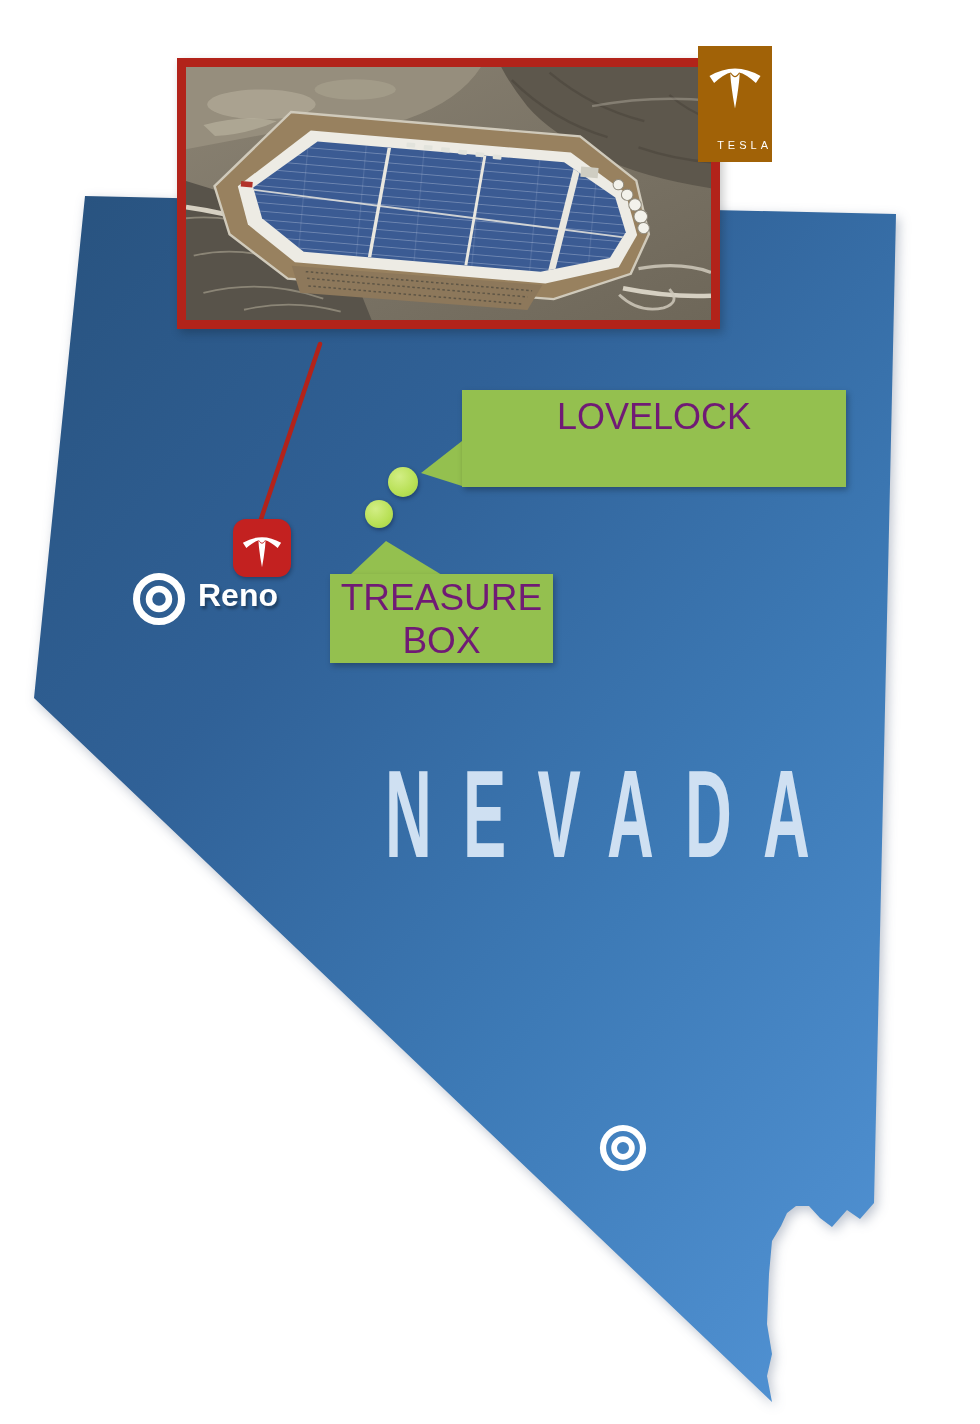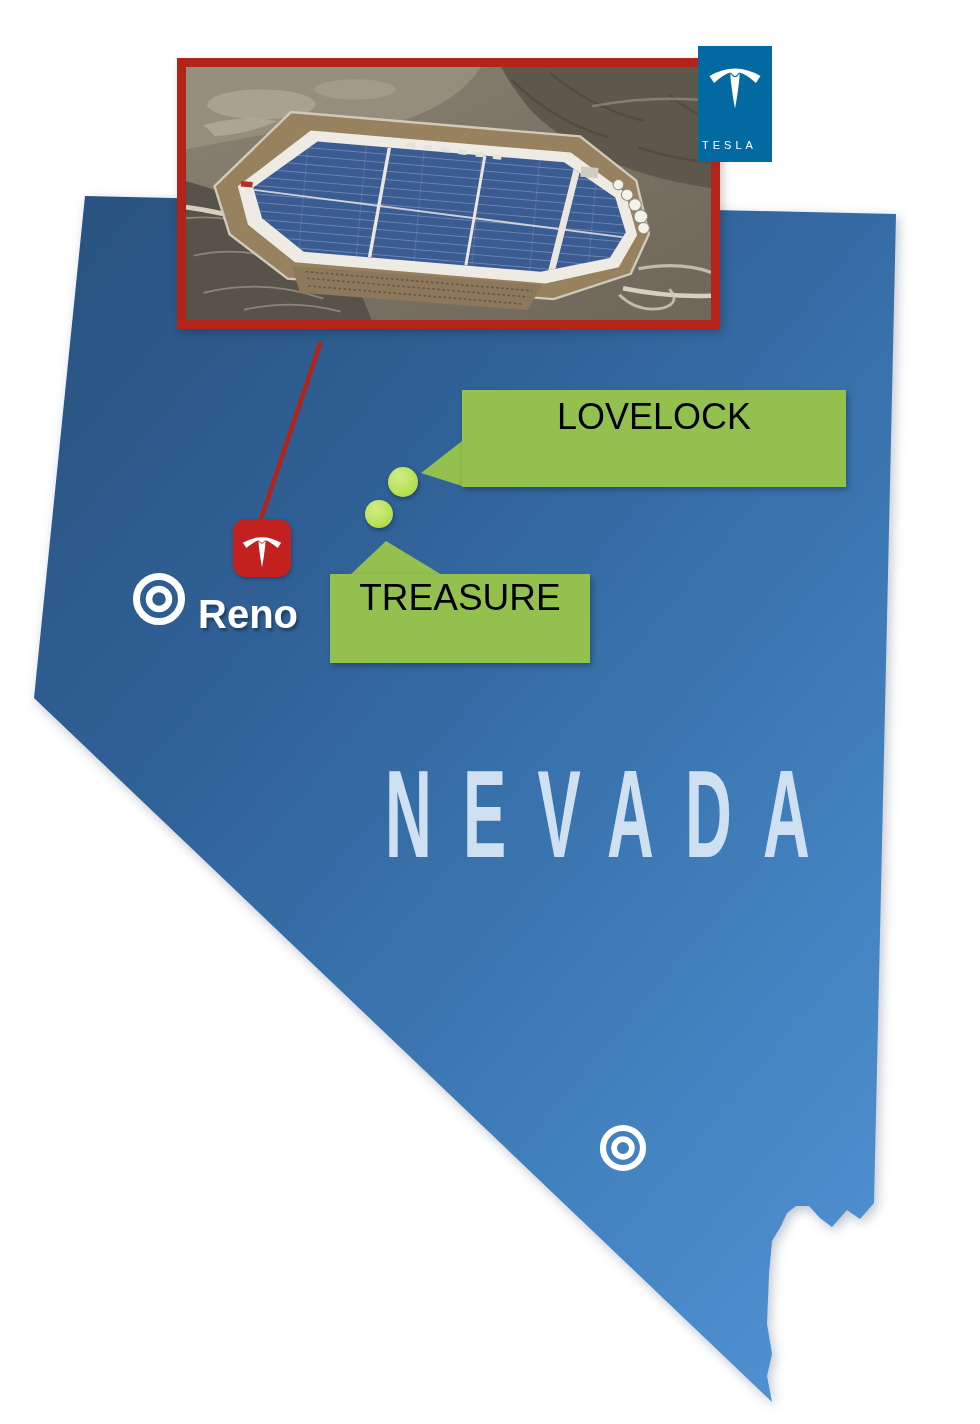--- a/index.html
+++ b/index.html
@@ -15,21 +15,21 @@
   #inset {
     position:absolute; left:177px; top:58px; width:543px; height:271px;
     border:9px solid #b2231a; z-index:5; background:#7b7466;
     box-shadow:3px 4px 9px rgba(0,0,0,0.22);
   }
   #inset svg { display:block; width:100%; height:100%; }
 
   
   #badge {
     position:absolute; left:698px; top:46px; width:74px; height:116px;
-    background:#0369a1; z-index:6; text-align:left;
+    background:#a16207; z-index:6; text-align:right;
   }
   #badge svg { display:block; margin:10px auto 0 auto; }
   .badge-wordmark {
     position:absolute; left:0; right:0; bottom:11px;
     color:#ffffff; font-size:11px; letter-spacing:4px; text-indent:4px;
     font-weight:400;
   }
 
   
   #tesla-pin {
@@ -43,38 +43,38 @@
   .mine-dot {
     position:absolute; border-radius:50%; z-index:4;
     background:radial-gradient(circle at 38% 32%, #d2ee85, #b8e055 60%, #a3cf45);
     box-shadow:1px 2px 4px rgba(0,0,30,0.35);
   }
   #dot-lovelock { left:388px; top:467px; width:30px; height:30px; }
   #dot-treasure { left:365px; top:500px; width:28px; height:28px; }
 
   
   .callout {
-    position:absolute; z-index:3; background:#94c04f; color:#000000;
+    position:absolute; z-index:3; background:#94c04f; color:#701a75;
     text-align:center; box-shadow:2px 3px 6px rgba(0,0,0,0.28);
   }
   .callout .line { display:block; }
   #callout-lovelock { left:462px; top:390px; width:384px; height:97px;
     font-size:36px; line-height:45px; padding-top:4px; }
-  #callout-treasure { left:330px; top:574px; width:260px; height:89px;
+  #callout-treasure { left:330px; top:574px; width:223px; height:89px;
     font-size:37px; line-height:43px; padding-top:2px; }
 
   
   .city-marker { position:absolute; z-index:3; }
   #reno-marker  { left:132px; top:572px; width:54px; height:54px; }
   #vegas-marker { left:599px; top:1124px; width:48px; height:48px; }
   .city-label {
     position:absolute; z-index:3; color:#ffffff; font-weight:bold;
     text-shadow:2px 3px 3px rgba(0,0,0,0.35); white-space:nowrap;
   }
-  #reno-label  { left:198px; top:592px; font-size:40px; }
+  #reno-label  { left:198px; top:577px; font-size:32px; }
   #vegas-label { left:646px; top:1104px; font-size:37px; }
 </style>
 </head>
 <body>
 
 <div id="stage">
 
   <svg id="base-svg" width="980" height="1424" viewBox="0 0 980 1424">
     <defs>
       <linearGradient id="stateGrad" x1="0" y1="0" x2="0.85" y2="1">
@@ -191,20 +191,21 @@
 
   <div id="dot-lovelock" class="mine-dot"></div>
   <div id="dot-treasure" class="mine-dot"></div>
 
   <div id="callout-lovelock" class="callout">
     <span class="line">LOVELOCK</span>
   </div>
 
   <div id="callout-treasure" class="callout">
     <span class="line">TREASURE</span>
+    <span class="line">BOX</span>
   </div>
 
   <div id="reno-marker" class="city-marker">
     <svg viewBox="0 0 54 54" width="54" height="54">
       <g fill="none" stroke="#ffffff">
         <circle cx="27" cy="27" r="22.5" stroke-width="7"></circle>
         <circle cx="27" cy="27" r="10" stroke-width="6.5"></circle>
       </g>
     </svg>
   </div>

